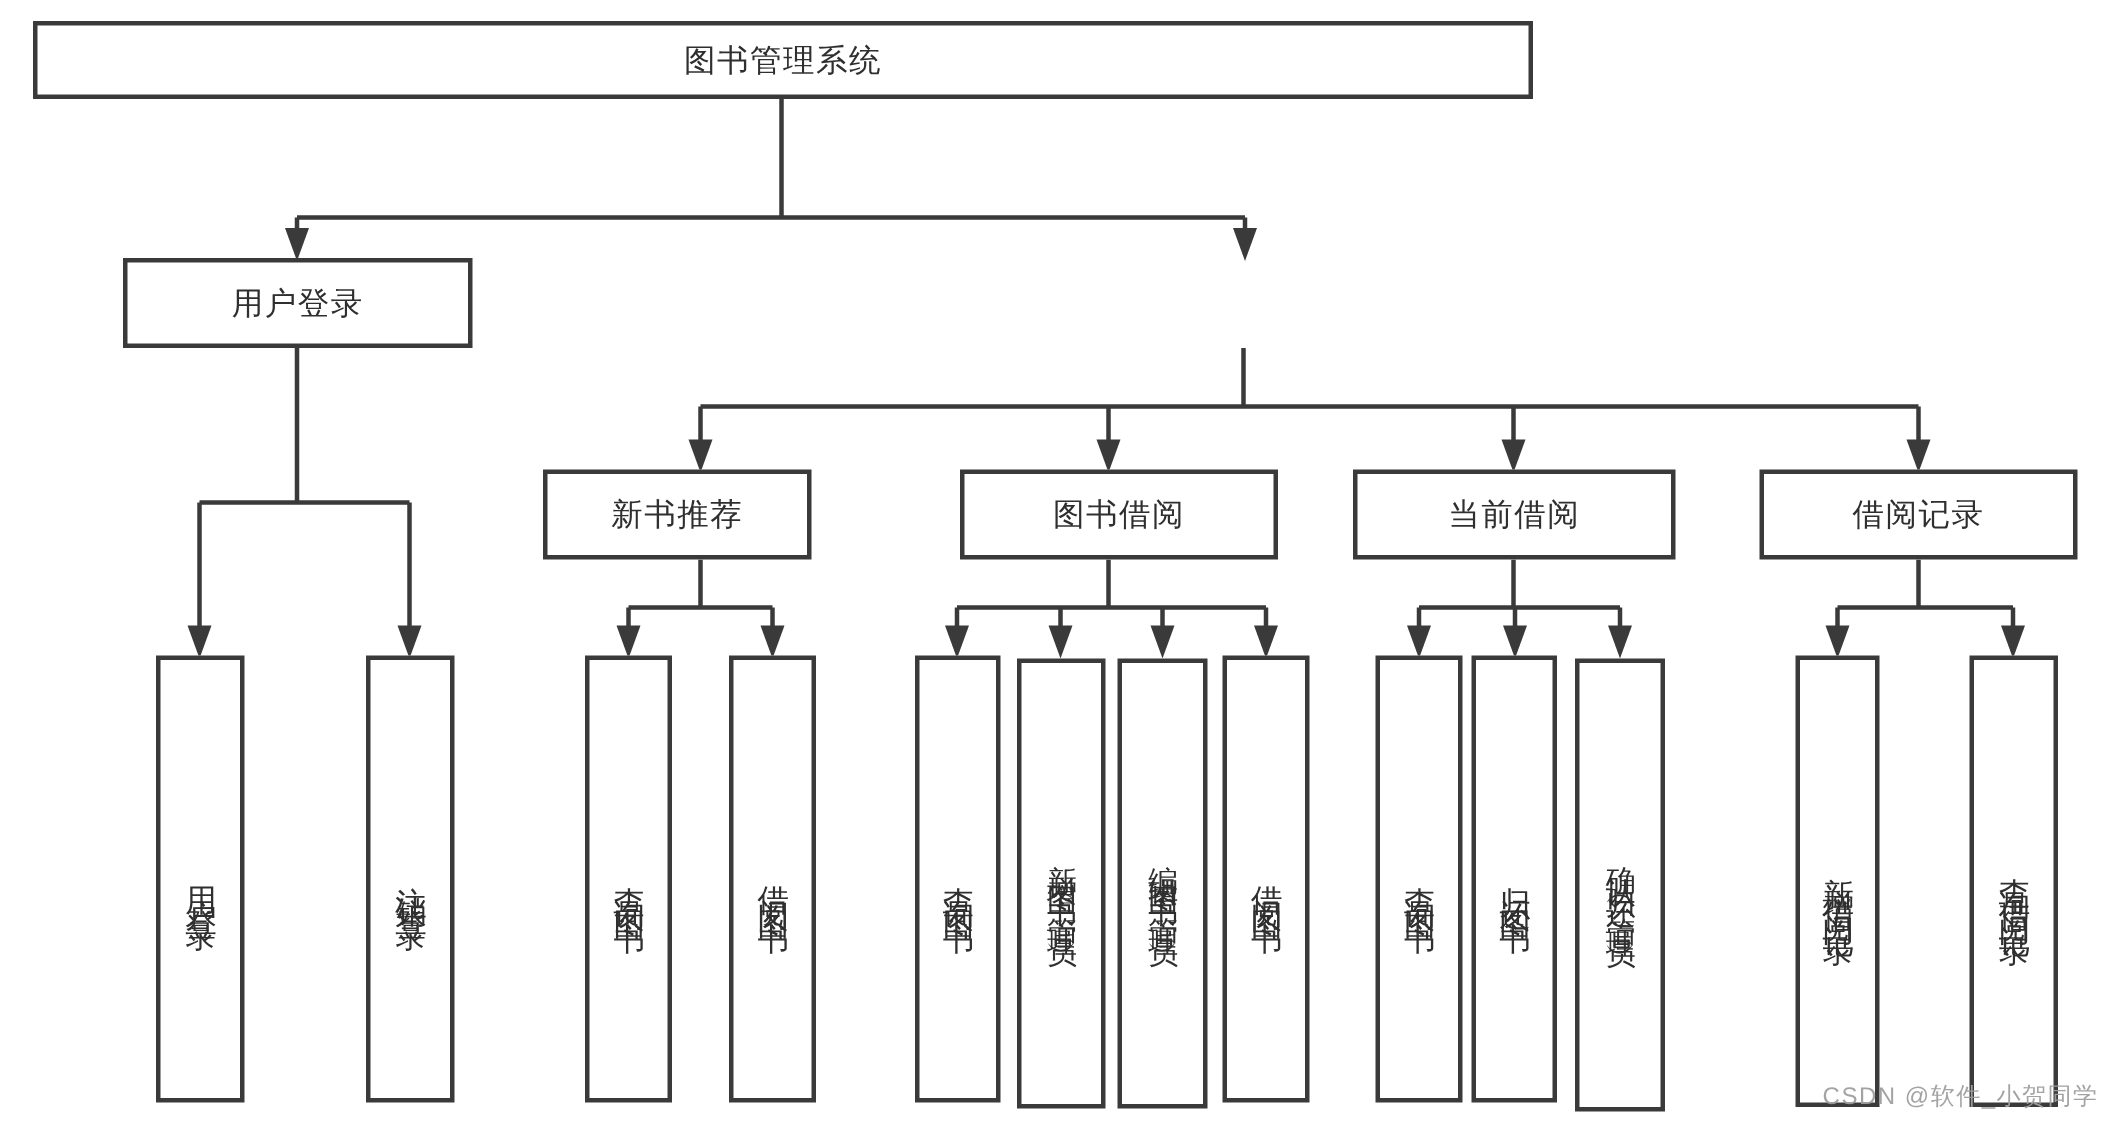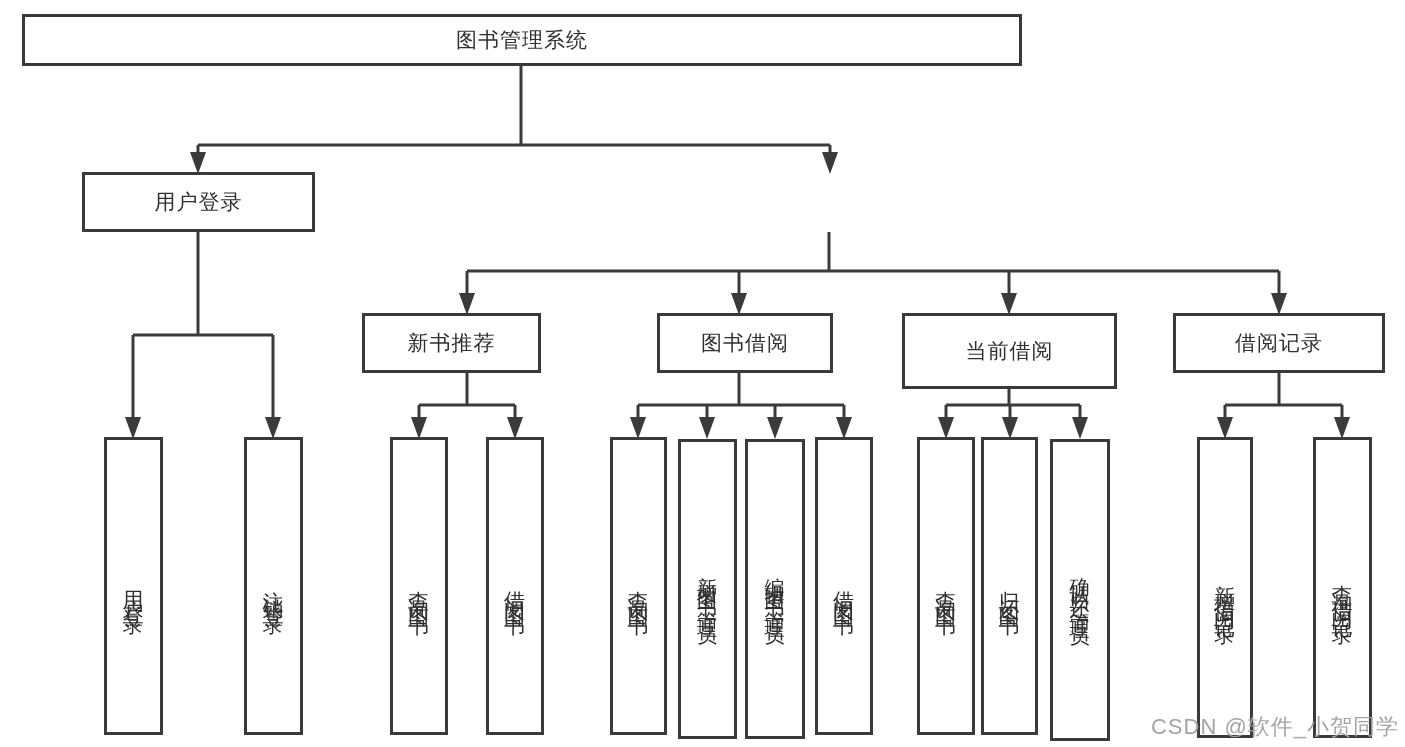--- a/index.html
+++ b/index.html
@@ -42,21 +42,21 @@
     font-size: 21px;
     letter-spacing: 8px;
     line-height: 1;
     text-indent: 8px; 
   }
   .vbox.long { letter-spacing: 7px; font-size: 20px; text-indent: 7px; }
   .watermark {
     position: absolute;
     right: 6px;
     bottom: 5px;
-    font-size: 22px;
+    font-size: 16px;
     color: rgba(158, 158, 158, 0.95);
     letter-spacing: 1px;
     z-index: 5;
     white-space: nowrap;
     margin-left: 20px;
   }
   svg .ln { stroke: #3a3a3a; stroke-width: 3; fill: none; }
   svg .ah { fill: #3a3a3a; stroke: none; }
 </style>
 </head>
@@ -124,22 +124,22 @@
       <polygon class="ah" points="1217,417 1233,417 1225,439"></polygon>
     <path class="ln" d="M1342,405 V431"></path>
       <polygon class="ah" points="1334,417 1350,417 1342,439"></polygon>
   </svg>
 
   <div class="hbox" style="left:22px; top:14px; width:1000px; height:52px;">图书管理系统</div>
 
   <div class="hbox" style="left:82px; top:172px; width:233px; height:60px;">用户登录</div>
 
   <div class="hbox" style="left:362px; top:313px; width:179px; height:60px;">新书推荐</div>
-  <div class="hbox" style="left:657px; top:313px; width:176px; height:60px;">图书借阅</div>
-  <div class="hbox" style="left:902px; top:313px; width:215px; height:76px;">当前借阅</div>
+  <div class="hbox" style="left:640px; top:313px; width:212px; height:60px;">图书借阅</div>
+  <div class="hbox" style="left:902px; top:313px; width:215px; height:60px;">当前借阅</div>
   <div class="hbox" style="left:1173px; top:313px; width:212px; height:60px;">借阅记录</div>
 
   <div class="vbox" style="left:104px; top:437px; width:59px; height:298px;">用户登录</div>
   <div class="vbox" style="left:244px; top:437px; width:59px; height:298px;">注销登录</div>
 
   <div class="vbox" style="left:390px; top:437px; width:58px; height:298px;">查询图书</div>
   <div class="vbox" style="left:486px; top:437px; width:58px; height:298px;">借阅图书</div>
 
   <div class="vbox" style="left:610px; top:437px; width:57px; height:298px;">查询图书</div>
   <div class="vbox long" style="left:678px; top:439px; width:59px; height:300px;">新增图书（管理员）</div>

